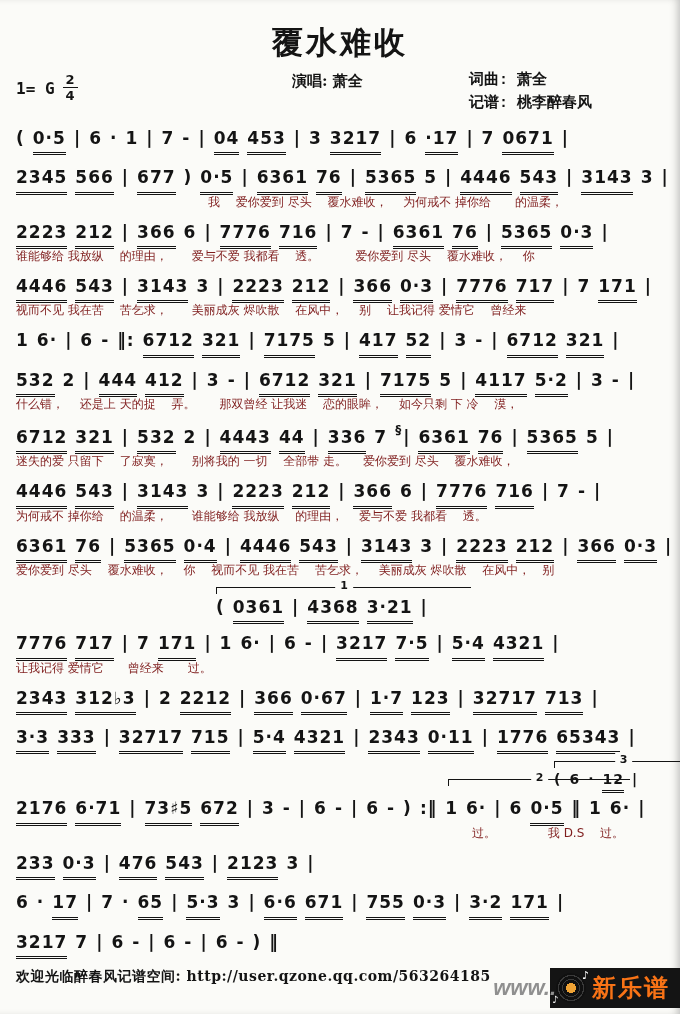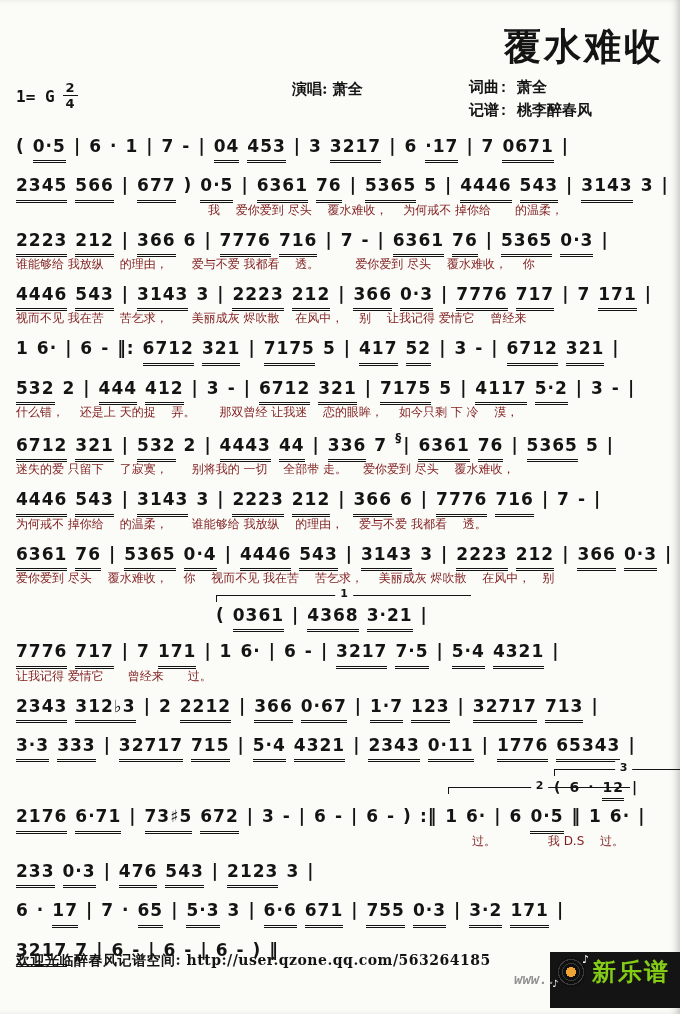--- a/index.html
+++ b/index.html
@@ -5,21 +5,21 @@
   html,body{margin:0;padding:0;background:#d8d8d4;}
   .page{
     width:680px;height:1014px;margin:0 auto;position:relative;
     background:#fbfbf8;color:#141414;overflow:hidden;
     font-family:"DejaVu Serif", serif;box-sizing:border-box;
     padding:8px 16px 0 16px;
     box-shadow:inset -6px 0 8px -4px rgba(0,0,0,.25);
   }
   
   .title{
-    text-align:right;font-size:37px;font-weight:900;letter-spacing:3px;
+    text-align:center;font-size:31px;font-weight:900;letter-spacing:3px;
     font-family:"DejaVu Serif", serif;margin:14px 0 6px 0;
   }
   .meta{display:flex;align-items:flex-start;font-weight:bold;font-size:15px;line-height:1.5;}
   .meta-left{width:170px;padding-top:3px;font-family:"DejaVu Sans Mono", monospace;font-size:16px;}
   .meta-center{flex:1;text-align:center;}
   .meta-right{width:195px;text-align:left;font-family:Liberation Mono, monospace;}
   .frac{display:inline-block;vertical-align:-6px;text-align:center;line-height:1;font-size:13px;margin-left:8px;font-family:"DejaVu Sans", sans-serif;}
   .frac .top{display:block;border-bottom:1.5px solid #141414;padding:0 3px 1px 3px;}
   .frac .bot{display:block;padding-top:1px;}
   
@@ -46,22 +46,22 @@
   }
   
   .pre-end{position:relative;height:32px;}
   .e2{position:absolute;left:432px;top:16px;width:182px;}
   .e3{position:absolute;left:538px;top:-2px;width:138px;}
   .e3 .nrow{font-size:14px;line-height:1.3;margin-top:2px;}
   
   .footer{position:absolute;left:16px;right:0;bottom:6px;display:flex;justify-content:space-between;}
   .welcome{font-size:14px;font-weight:bold;letter-spacing:.5px;}
   .brand{display:flex;align-items:center;}
-  .www{font-family:Liberation Mono, monospace;font-style:italic;font-weight:bold;color:#8f8f8f;font-size:14px;margin-right:-6px;z-index:1;}
-  .logo{background:#141414;color:#84cc16;display:flex;align-items:center;padding:4px 10px 20px 6px;}
+  .www{font-family:Liberation Sans, sans-serif;font-style:italic;font-weight:bold;color:#8f8f8f;font-size:22px;margin-right:-6px;z-index:1;}
+  .logo{background:#141414;color:#f97316;display:flex;align-items:center;padding:4px 10px 4px 6px;}
   .vinyl{width:30px;height:30px;border-radius:50%;margin-right:6px;position:relative;
     background:radial-gradient(circle,#f0a335 0 5px,#101010 5px 8px,#3a3a3a 8px 9px,#101010 9px 12px,#3a3a3a 12px 13px,#101010 13px);}
   .vinyl::after{content:"♪";position:absolute;right:-3px;top:-4px;color:#fff;font-size:11px;}
   .vinyl::before{content:"♪";position:absolute;left:-4px;bottom:-2px;color:#fff;font-size:10px;}
   .logo-text{font-size:24px;font-weight:bold;font-family:"DejaVu Sans", sans-serif;letter-spacing:2px;}
 </style>
 </head>
 <body>
 
 <div class="page">

